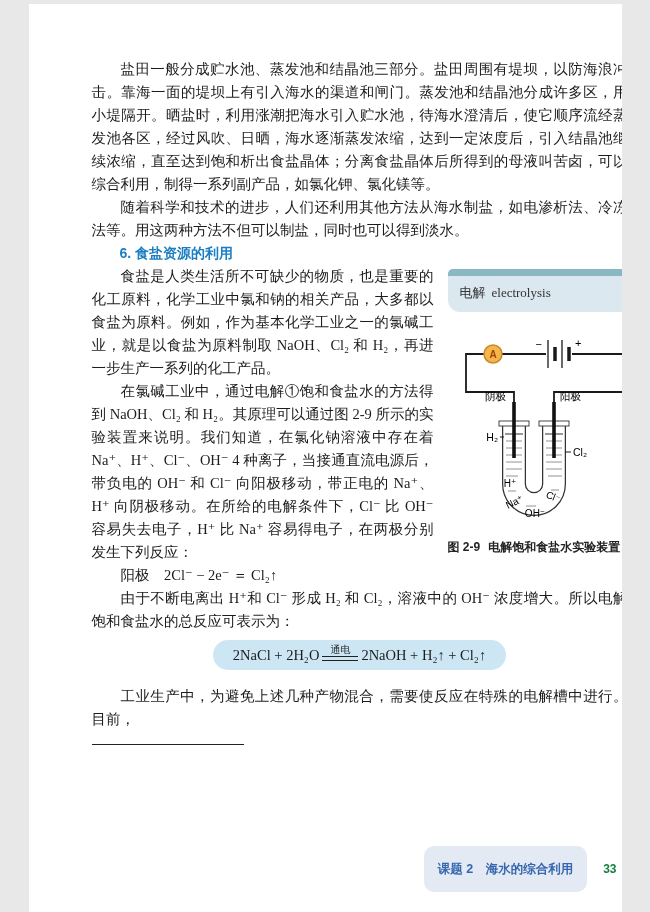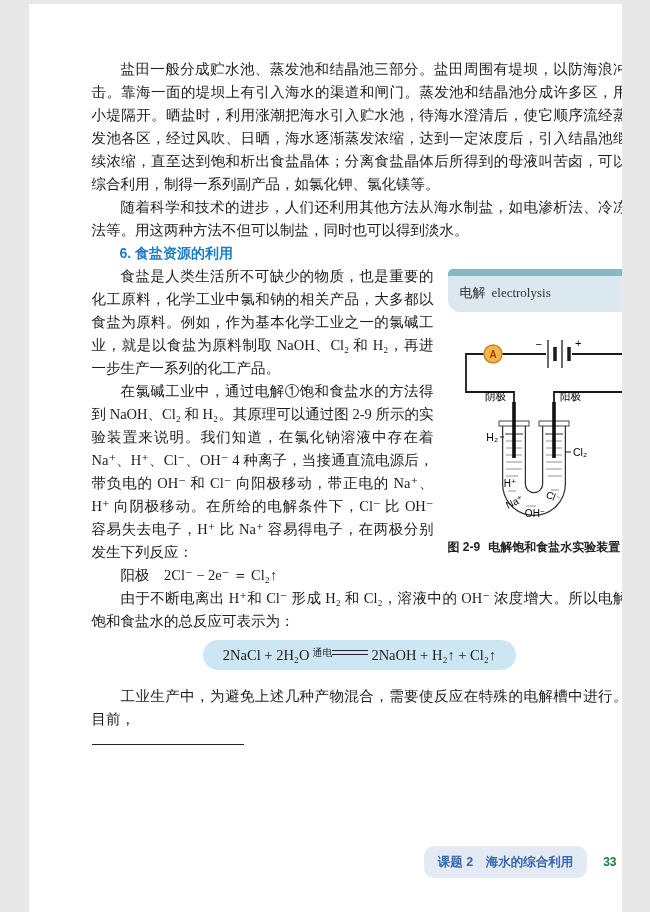--- a/index.html
+++ b/index.html
@@ -30,21 +30,21 @@
     font-size:12px;font-weight:bold;color:#222;line-height:16px;text-align:left;
   }
   .figure-caption .cap-label{margin-right:8px;}
   .eq-line{margin:0;padding-left:2em;text-indent:0;}
   
   .pill-row{display:flex;justify-content:center;margin:7px 0 6px;}
   .eq-pill{
     display:inline-flex;align-items:center;background:#cce6f4;border-radius:16px;
     padding:4px 20px;font-size:14.5px;line-height:22px;
   }
-  .eq-cond{display:inline-flex;flex-direction:row;align-items:center;margin:0 3px;transform:translateY(-3px);}
+  .eq-cond{display:inline-flex;flex-direction:column;align-items:center;margin:0 3px;transform:translateY(-3px);}
   .eq-cond-text{font-size:10px;line-height:11px;font-family:"Liberation Sans","DejaVu Sans",sans-serif;}
   .eq-cond-line{width:36px;height:3px;border-top:1px solid #222;border-bottom:1px solid #222;margin-top:1px;}
   
   .activity{margin-top:9px;}
   .activity-badge{
     display:inline-block;margin-left:30px;padding:2px 10px 3px;
     background:linear-gradient(180deg,#7ba3d6 0%,#3c66a8 55%,#274e8d 100%);
     border:1px solid #8fb0d8;box-shadow:0 0 0 2px #d9e3f0,1px 2px 2px rgba(0,0,0,.3);
     color:#fff;font-family:"Liberation Sans","DejaVu Sans",sans-serif;
     font-size:15px;font-weight:bold;letter-spacing:10px;line-height:19px;
@@ -62,21 +62,21 @@
   
   .footnote-block{margin-top:13px;}
   .footnote-rule{width:152px;border-top:1.2px solid #222;}
   
   .footer{
     position:absolute;left:0;top:842px;width:650px;display:flex;justify-content:flex-end;
     align-items:center;gap:16px;padding-right:62px;box-sizing:border-box;
     font-family:"Liberation Sans","DejaVu Sans",sans-serif;
   }
   .footer-badge{
-    background:#e4eaf3;border-radius:10px;padding:8px 14px;
+    background:#e4eaf3;border-radius:10px;padding:15px 14px;
     font-size:12.5px;font-weight:bold;color:#3767b0;line-height:16px;
   }
   .footer-page{font-size:12px;font-weight:bold;color:#15803d;}
   svg text{font-family:"Liberation Sans","DejaVu Sans",sans-serif;}
 </style>
 </head>
 <body>
 
 <div class="page">
   <div class="content">

